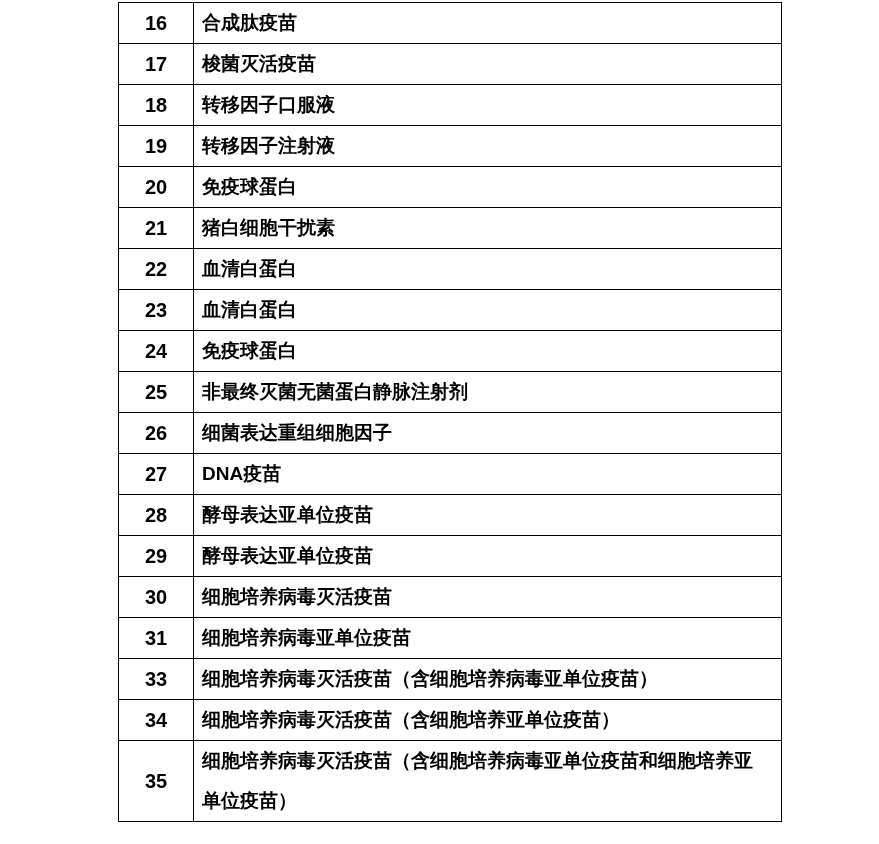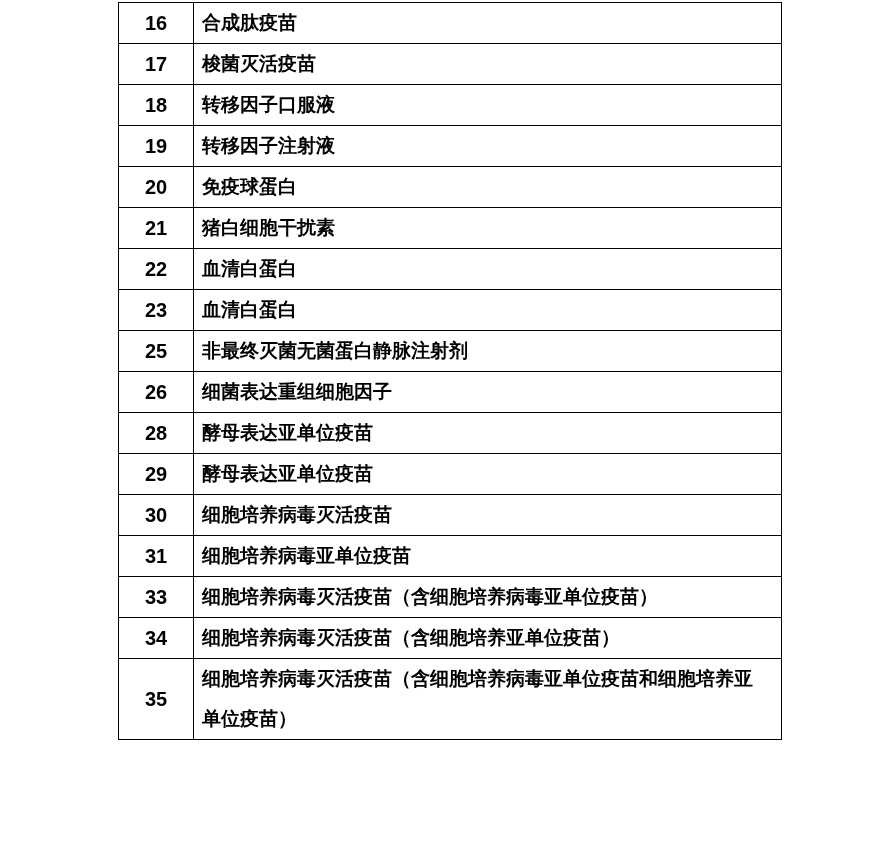--- a/index.html
+++ b/index.html
@@ -84,26 +84,34 @@
       </tr>
       <tr>
         <td class="num">22</td>
         <td class="name">血清白蛋白</td>
       </tr>
       <tr>
         <td class="num">23</td>
         <td class="name">血清白蛋白</td>
       </tr>
       <tr>
+        <td class="num">24</td>
+        <td class="name">免疫球蛋白</td>
+      </tr>
+      <tr>
         <td class="num">25</td>
         <td class="name">非最终灭菌无菌蛋白静脉注射剂</td>
       </tr>
       <tr>
         <td class="num">26</td>
         <td class="name">细菌表达重组细胞因子</td>
+      </tr>
+      <tr>
+        <td class="num">27</td>
+        <td class="name">DNA疫苗</td>
       </tr>
       <tr>
         <td class="num">28</td>
         <td class="name">酵母表达亚单位疫苗</td>
       </tr>
       <tr>
         <td class="num">29</td>
         <td class="name">酵母表达亚单位疫苗</td>
       </tr>
       <tr>

